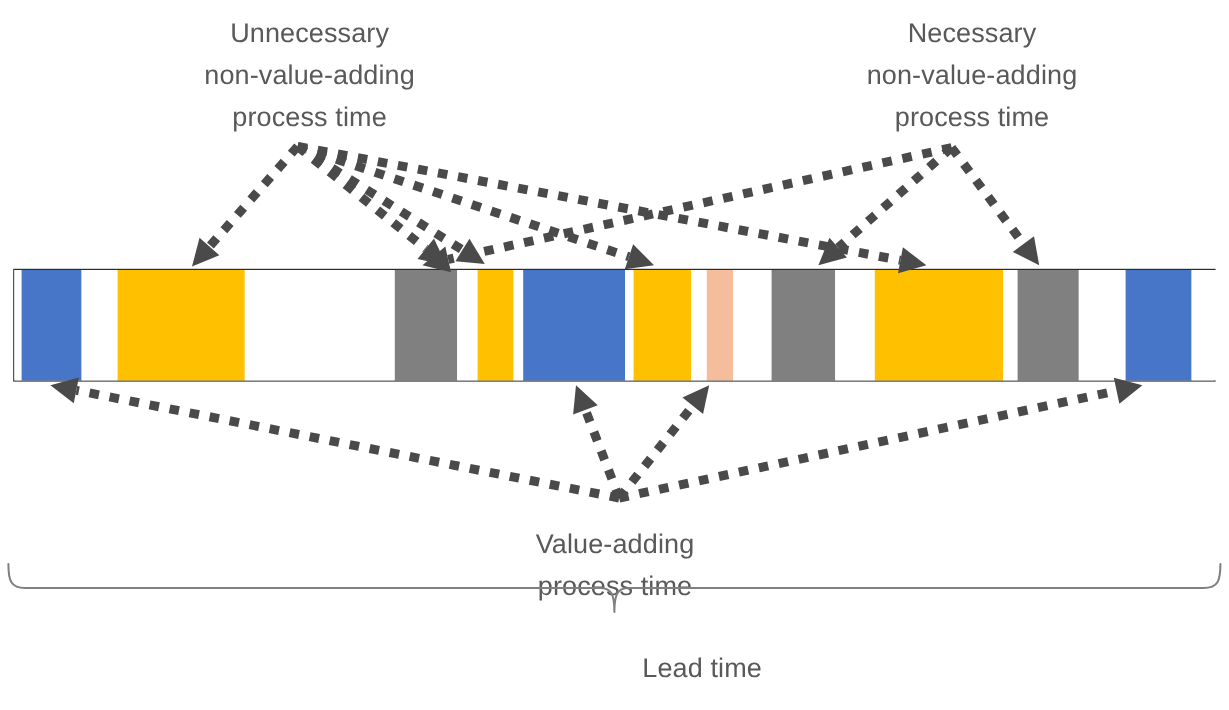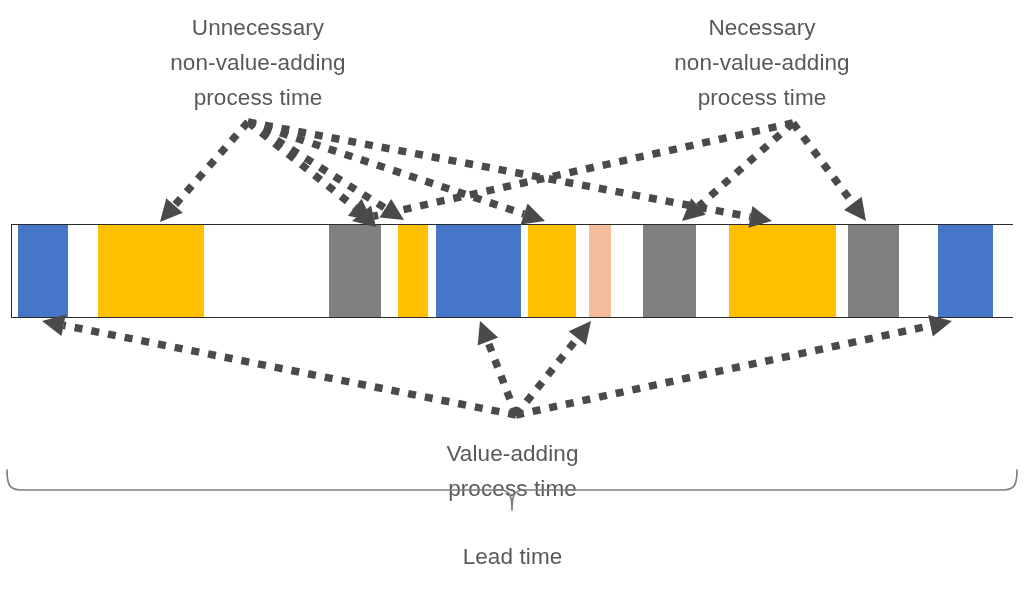--- a/index.html
+++ b/index.html
@@ -24,23 +24,23 @@
     position: absolute;
     text-align: center;
     color: #595959;
     font-size: 22.5px;
     line-height: 35px;
     letter-spacing: 0.1px;
     white-space: pre-line;
     user-select: none;
   }
   .callout-left  { left: 118px; top: 10px;  width: 280px; }
-  .callout-right { left: 612px; top: 10px;  width: 300px; }
+  .callout-right { left: 660px; top: 10px;  width: 300px; }
   .callout-bottom{ left: 390px; top: 436px; width: 245px; }
-  .callout-lead  { left: 390px; top: 542px; width: 245px; line-height: 30px; }
+  .callout-lead  { left: 390px; top: 542px; width: 245px; line-height: 30px; text-align: right; }
 
   
   #timeline {
     position: absolute;
     left: 11px;
     top: 224px;
     width: 1002px;
     height: 94px;
     box-sizing: border-box;
     border: 1.4px solid #2b2b2b;

